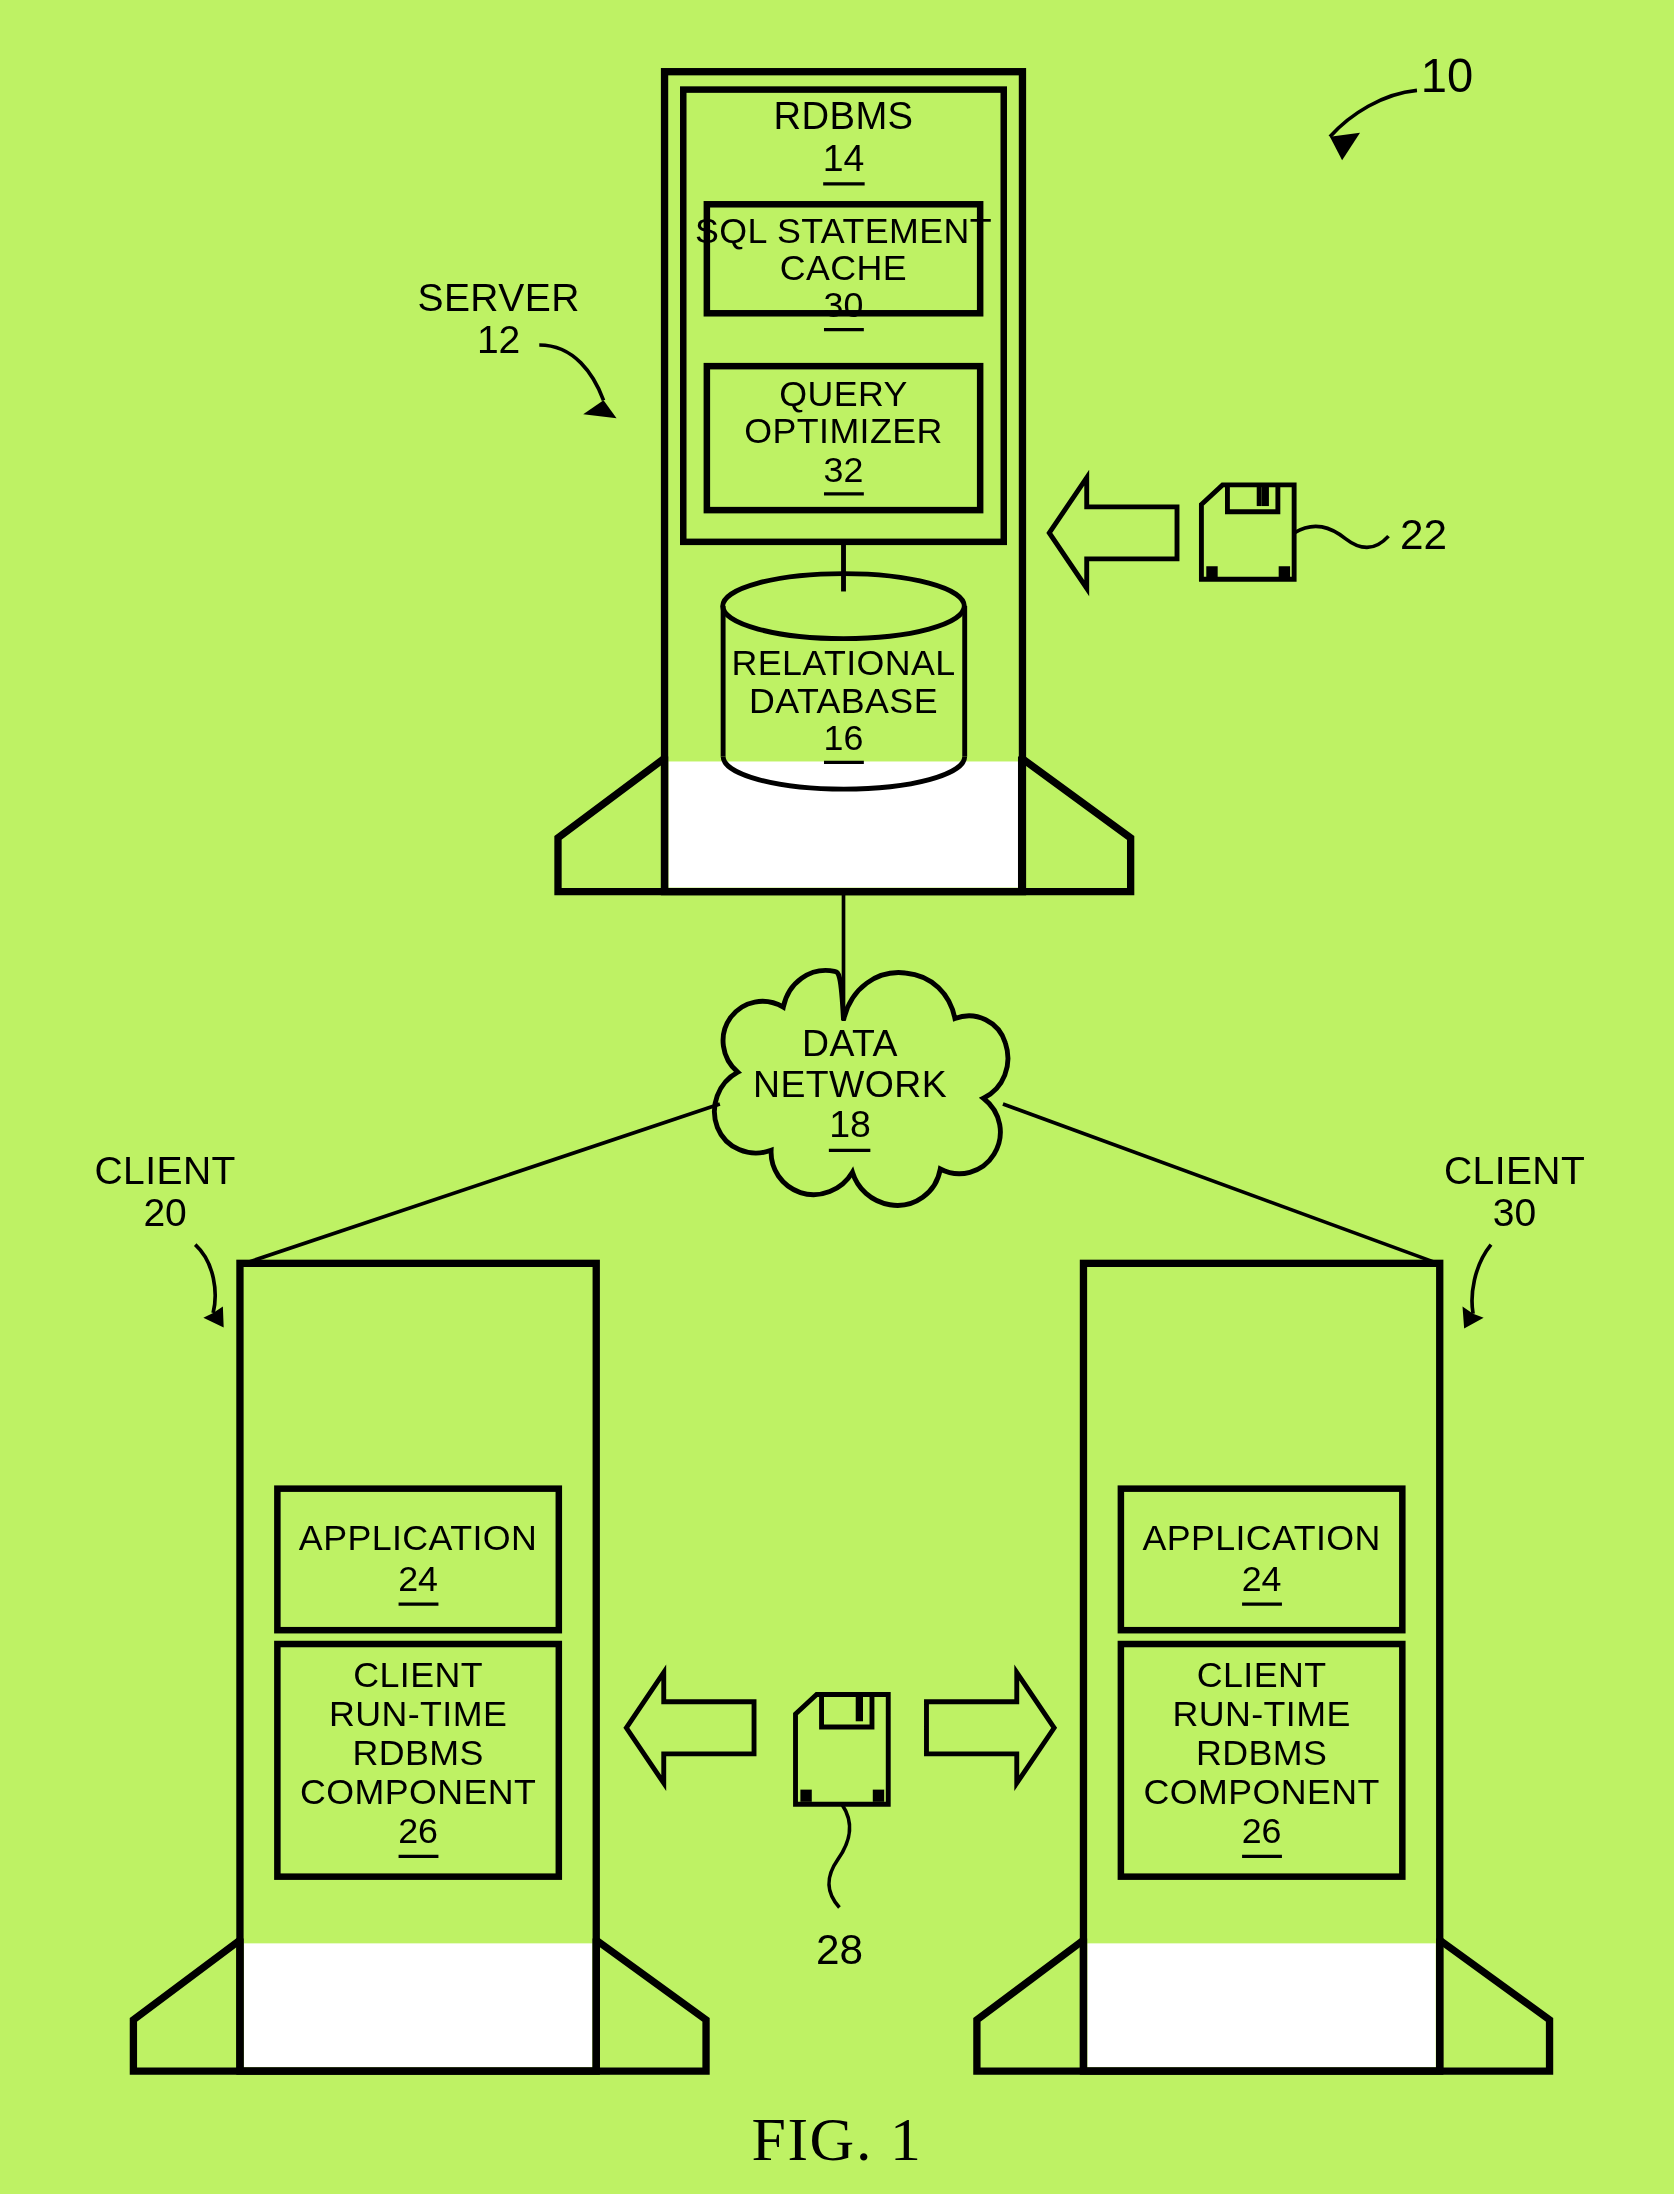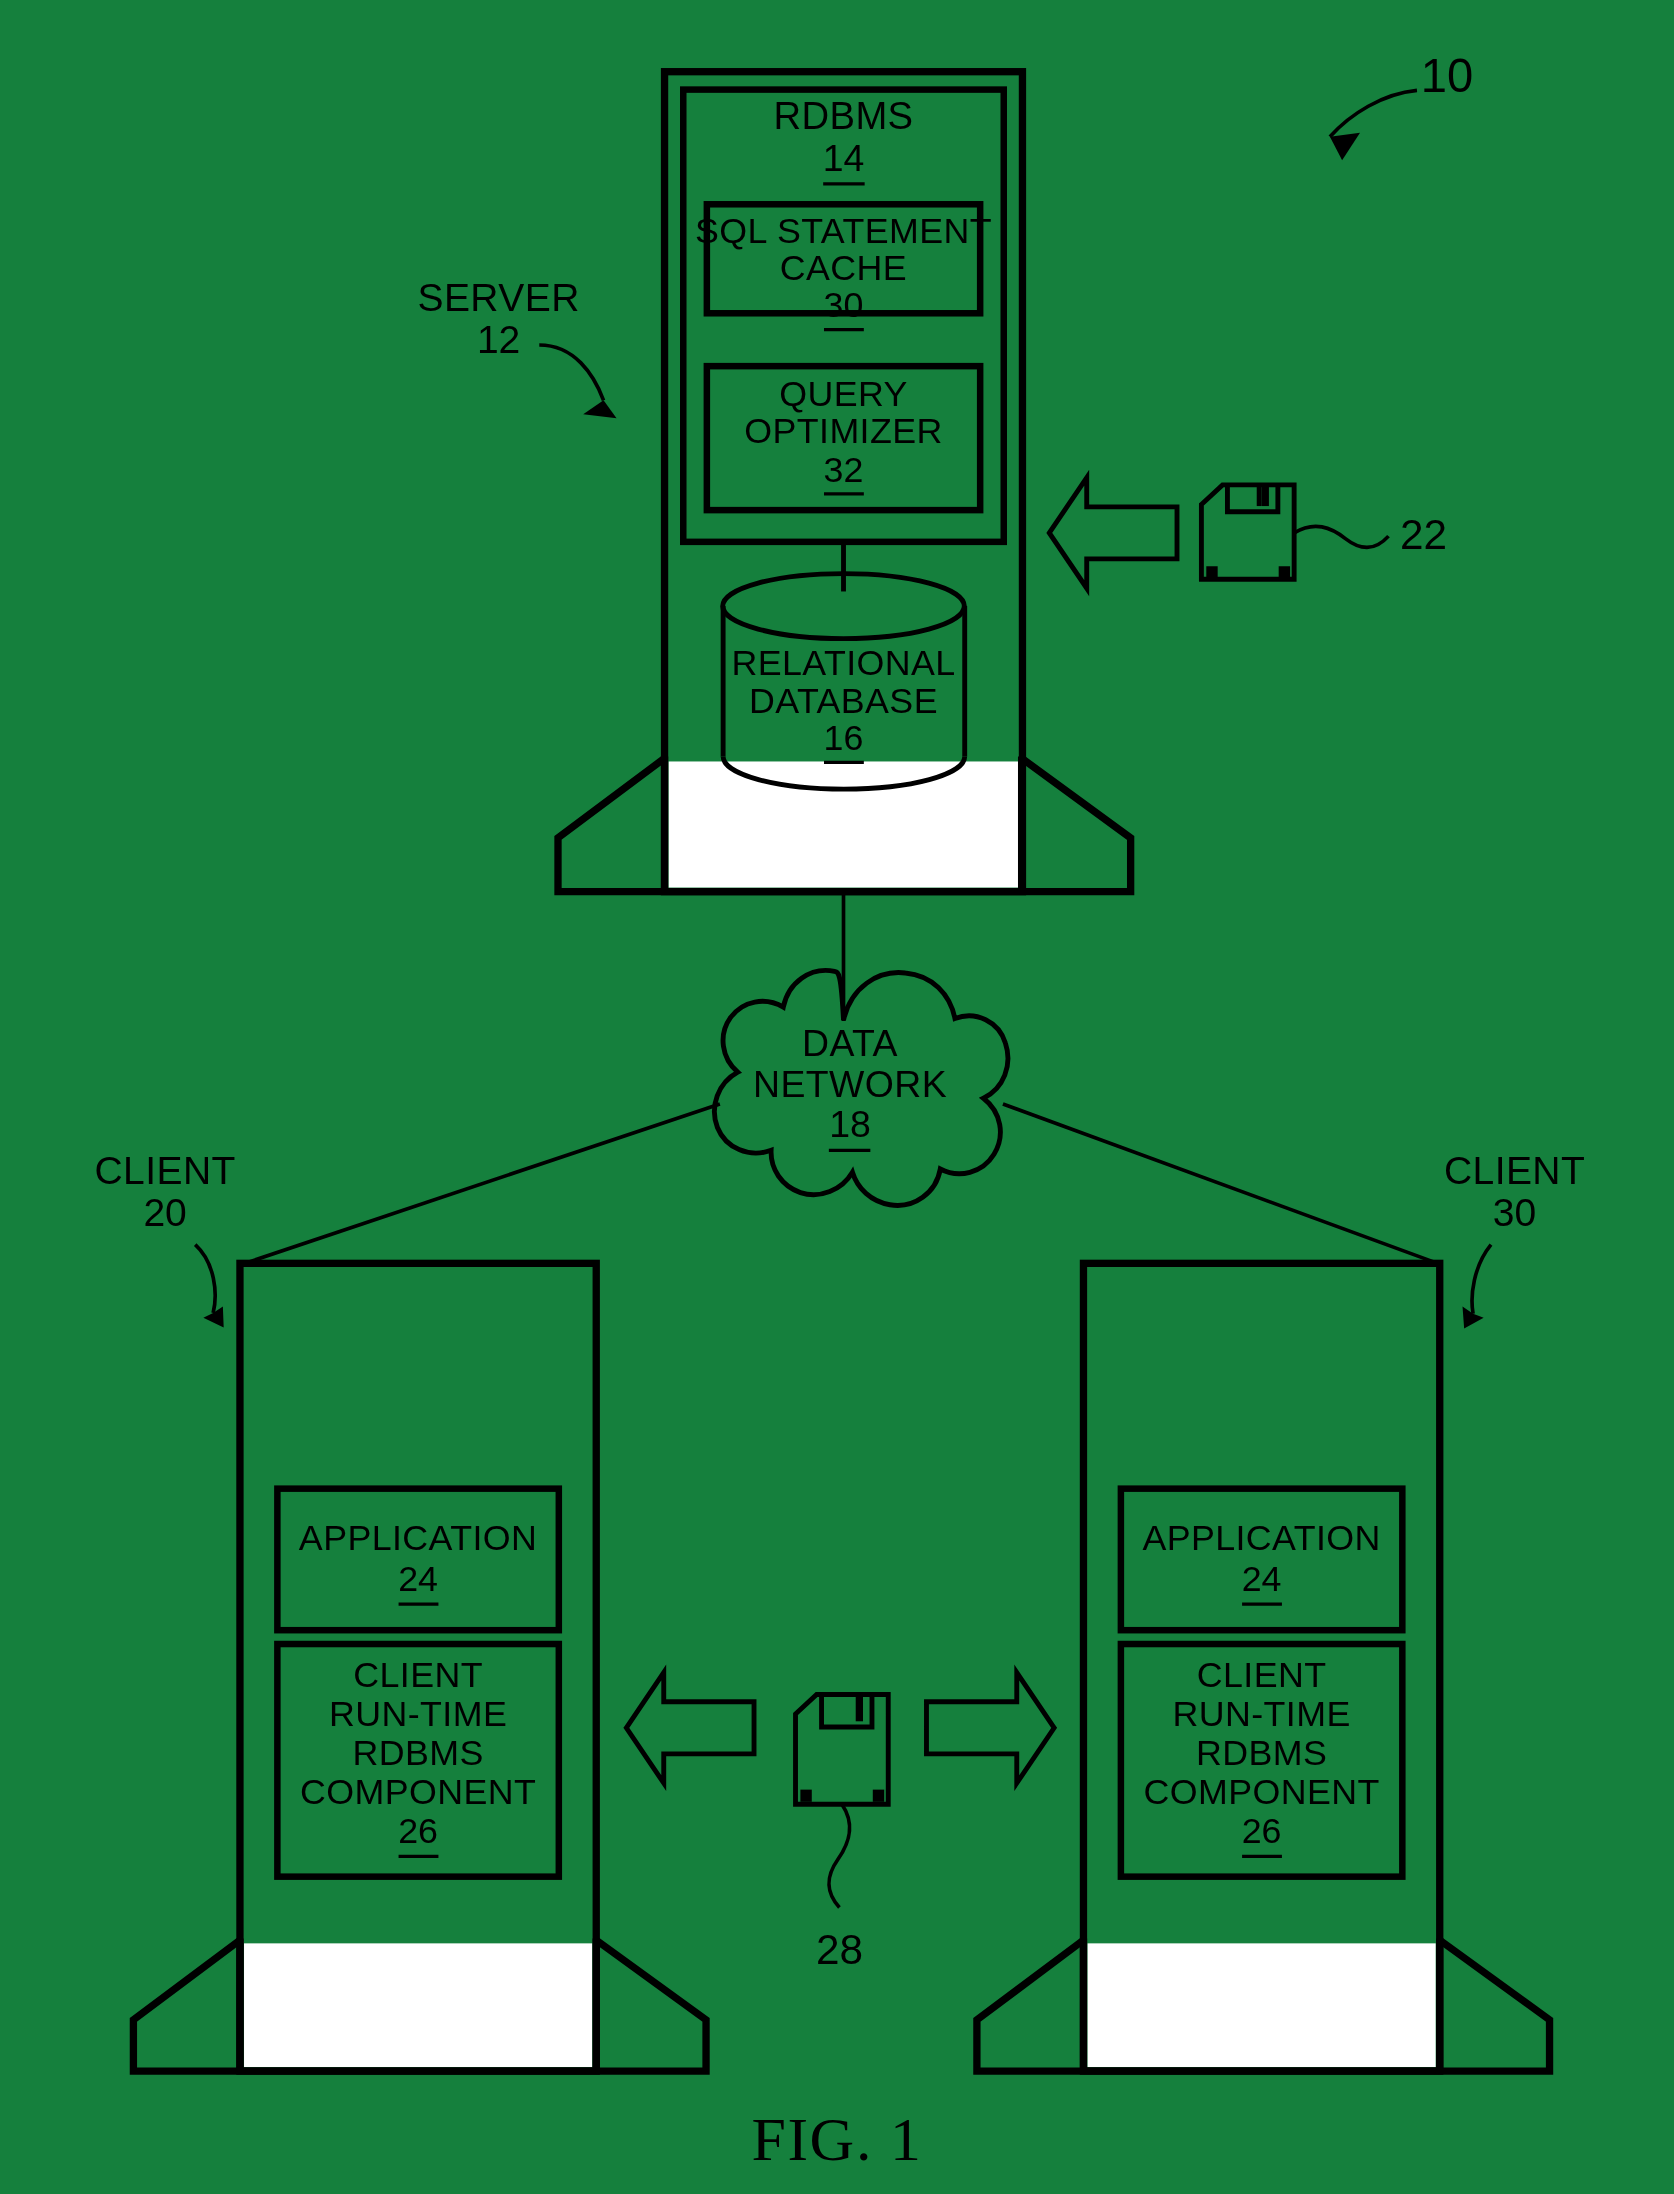--- a/index.html
+++ b/index.html
@@ -8,21 +8,21 @@
     padding: 0;
     background: #ffffff;
   }
   body {
     font-family: "Liberation Sans", sans-serif;
   }
   #page {
     position: relative;
     width: 1674px;
     height: 2194px;
-    background: #15803d;
+    background: #bef264;
     overflow: hidden;
   }
   #fig-svg {
     position: absolute;
     left: 0;
     top: 0;
     width: 1674px;
     height: 2194px;
   }
   .stroke {

